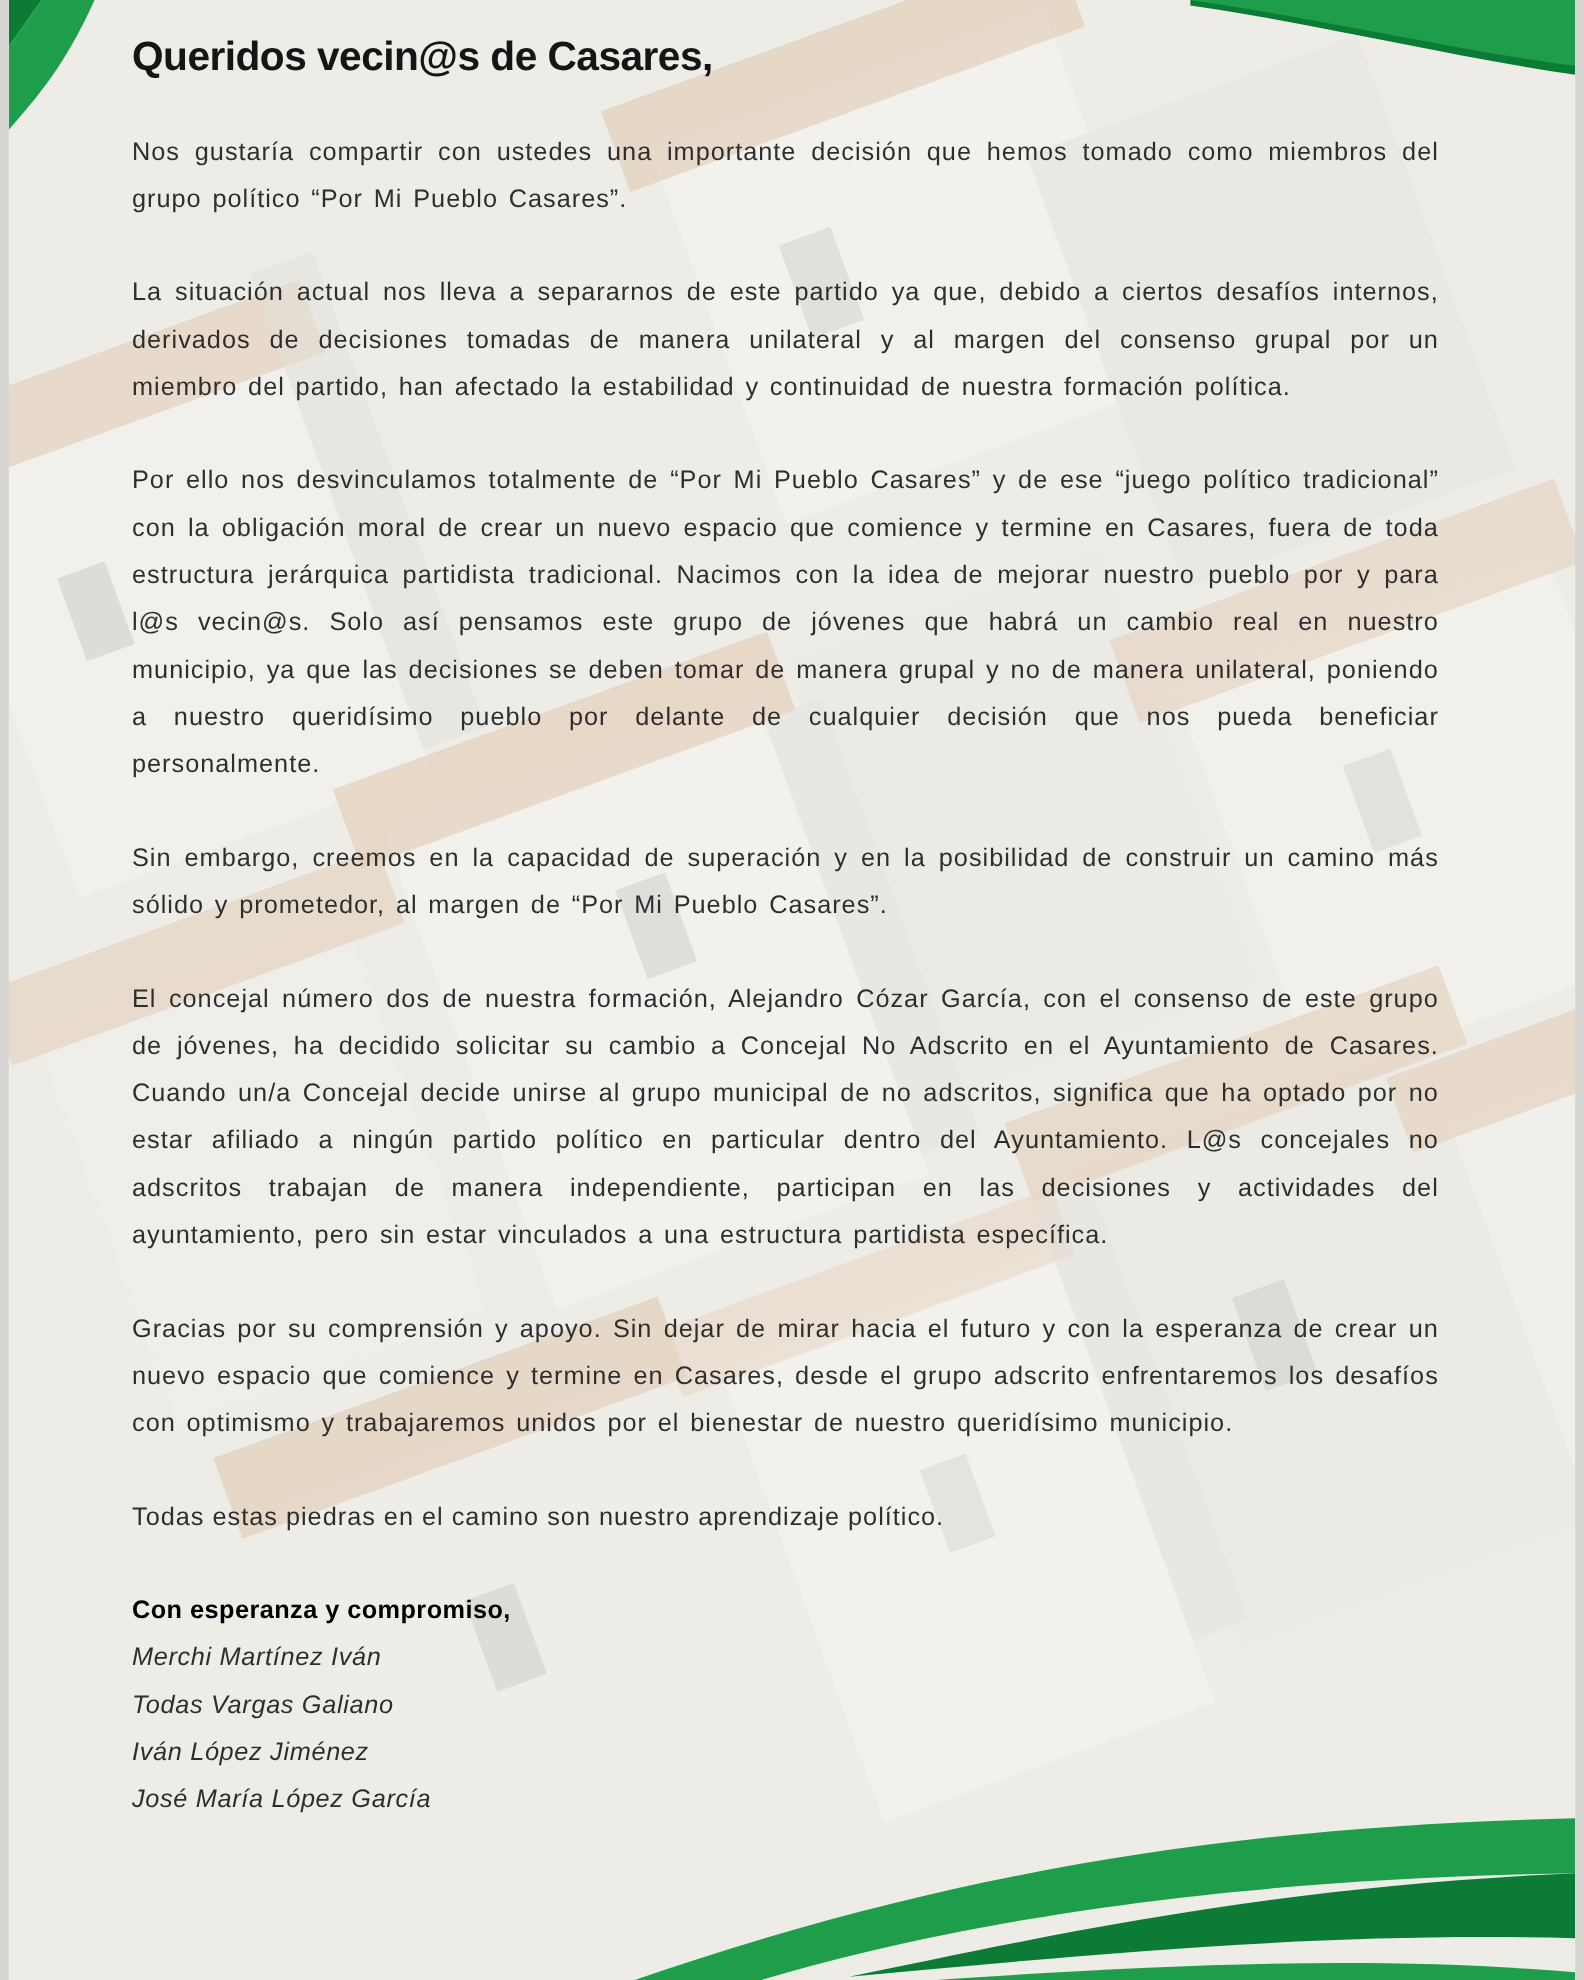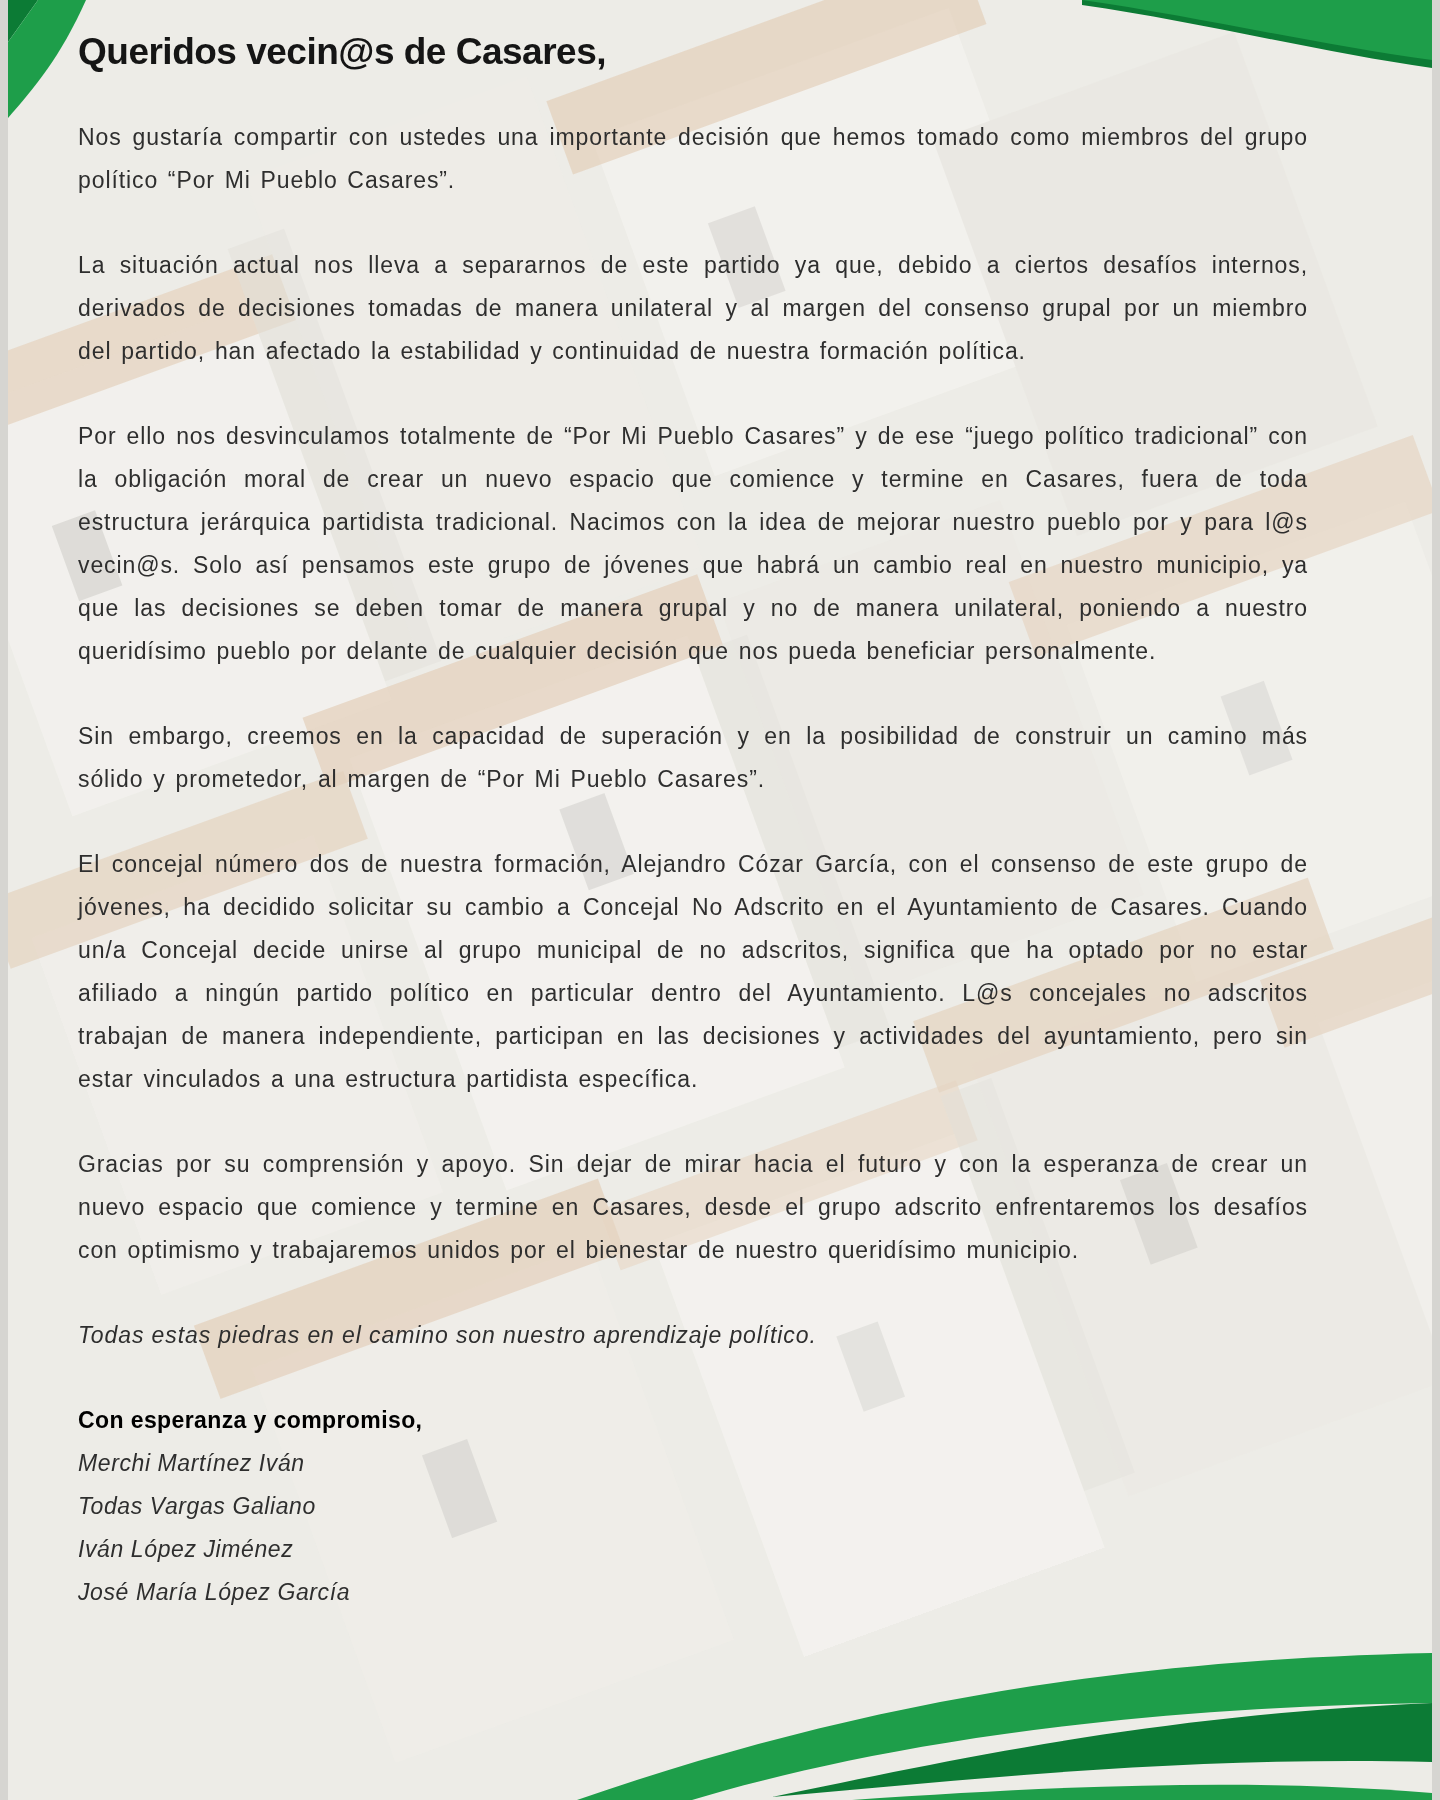--- a/index.html
+++ b/index.html
@@ -18,21 +18,21 @@
 
   .bg-village { position: absolute; inset: 0; z-index: 1; }
 
   .swoosh-tl { position: absolute; left: 8px; top: 0; z-index: 5; }
   .swoosh-tr { position: absolute; right: 8px; top: 0; z-index: 5; }
   .waves-br  { position: absolute; right: 8px; bottom: 0; z-index: 5; }
 
   .content {
     position: relative;
     z-index: 4;
-    padding: 30px 132px 0 78px;
+    padding: 30px 132px 0 120px;
     color: #2e2e2e;
   }
   .title {
     font-size: 37px;
     font-weight: bold;
     letter-spacing: -0.5px;
     color: #151515;
     margin: 0;
     line-height: 44px;
   }
@@ -42,21 +42,20 @@
     letter-spacing: 0.9px;
     word-spacing: 2.5px;
     text-align: justify;
     margin: 42px 0 0 0;
   }
   .para.first { }
   .quote {
     font-size: 23px;
     line-height: 43px;
     letter-spacing: 0.9px;
-    font-style: italic;
     margin: 42px 0 0 0;
   }
   .closing {
     font-size: 23px;
     line-height: 43px;
     letter-spacing: 0.4px;
     font-weight: bold;
     color: #000000;
     margin: 42px 0 0 0;
   }

